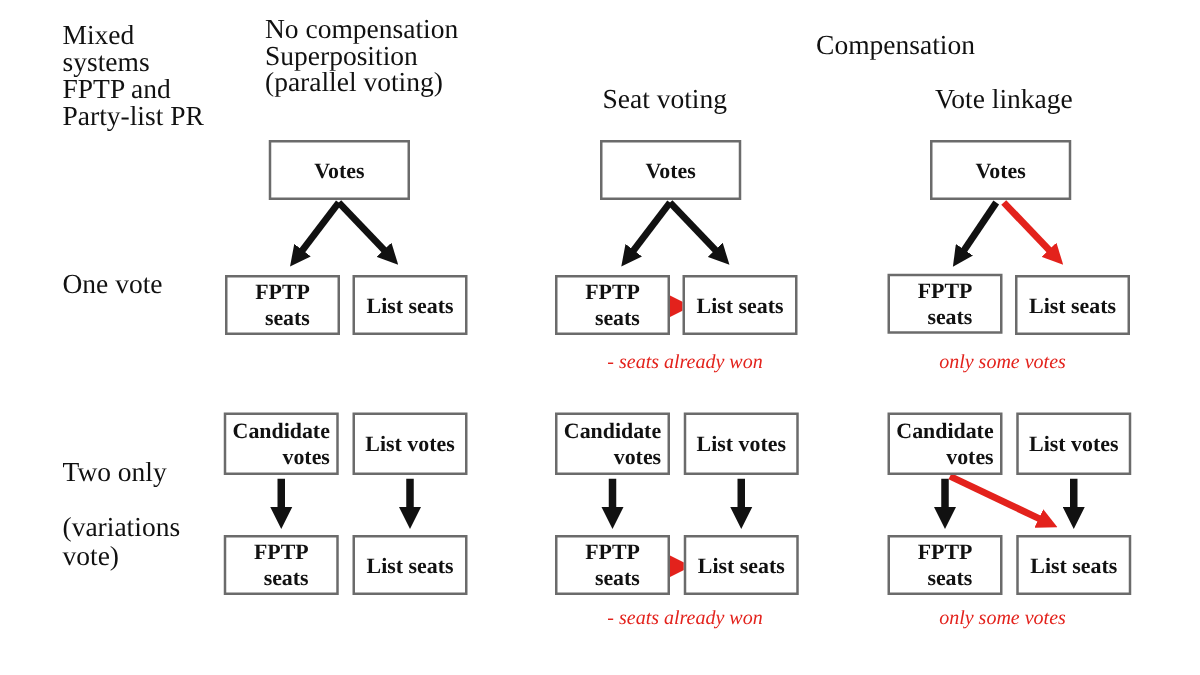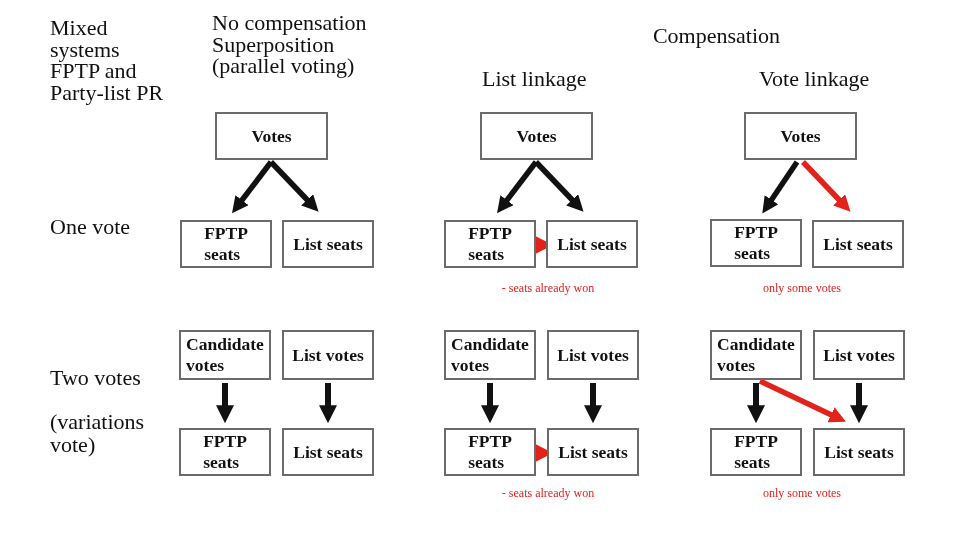--- a/index.html
+++ b/index.html
@@ -24,38 +24,39 @@
     white-space:pre-line;
     color:var(--ink);
   }
   .box{
     position:absolute;
     border:2px solid var(--box-border);
     background:var(--bg);
     display:flex;
     align-items:center;
     justify-content:center;
-    text-align:left;
+    text-align:right;
     font-weight:bold;
     font-size:17.5px;
     line-height:21px;
     white-space:pre-line;
     color:var(--ink);
     z-index:2;
   }
   .box.wide{width:113px;height:48px;}
   .box.small{width:92px;height:48px;}
   .box.tall{width:92px;height:50px;}
   .caption{
     position:absolute;
     width:220px;
     text-align:center;
-    font-size:12px;
+    font-size:16px;
     color:var(--red);
     z-index:3;
+    font-style:italic;
   }
   svg.arrows{
     position:absolute;
     left:0;top:0;
     width:960px;height:540px;
     z-index:1;
     pointer-events:none;
   }
   .arrow-black{stroke:var(--ink);fill:none;}
   .arrow-red{stroke:var(--red);fill:none;}
@@ -66,25 +67,25 @@
 <body>
 
 <div class="abs txt" style="left:50px;top:17px;">Mixed
 systems
 FPTP and
 Party-list PR</div>
 <div class="abs txt" style="left:212px;top:12px;">No compensation
 Superposition
 (parallel voting)</div>
 <div class="abs txt" style="left:540px;top:25px;width:240px;text-align:right;">Compensation</div>
-<div class="abs txt" style="left:482px;top:68px;">List linkage</div>
-<div class="abs txt" style="left:748px;top:68px;margin-left:11px;">Vote linkage</div>
+<div class="abs txt" style="left:482px;top:68px;">Seat voting</div>
+<div class="abs txt" style="left:748px;top:68px;">Vote linkage</div>
 
 <div class="abs txt" style="left:50px;top:216px;">One vote</div>
-<div class="abs txt" style="left:50px;top:367px;">Two votes</div>
+<div class="abs txt" style="left:50px;top:367px;">Two only</div>
 <div class="abs txt" style="left:50px;top:410px;line-height:23px;">(variations
 vote)</div>
 
 <svg class="arrows" viewBox="0 0 960 540">
   <defs>
     <marker id="mb" viewBox="0 0 10 10" refX="6" refY="5" markerWidth="3" markerHeight="3" orient="auto-start-reverse">
       <path d="M0 0 L10 5 L0 10 z" class="head-black"></path>
     </marker>
     <marker id="mr" viewBox="0 0 10 10" refX="6" refY="5" markerWidth="3" markerHeight="3" orient="auto-start-reverse">
       <path d="M0 0 L10 5 L0 10 z" class="head-red"></path>

